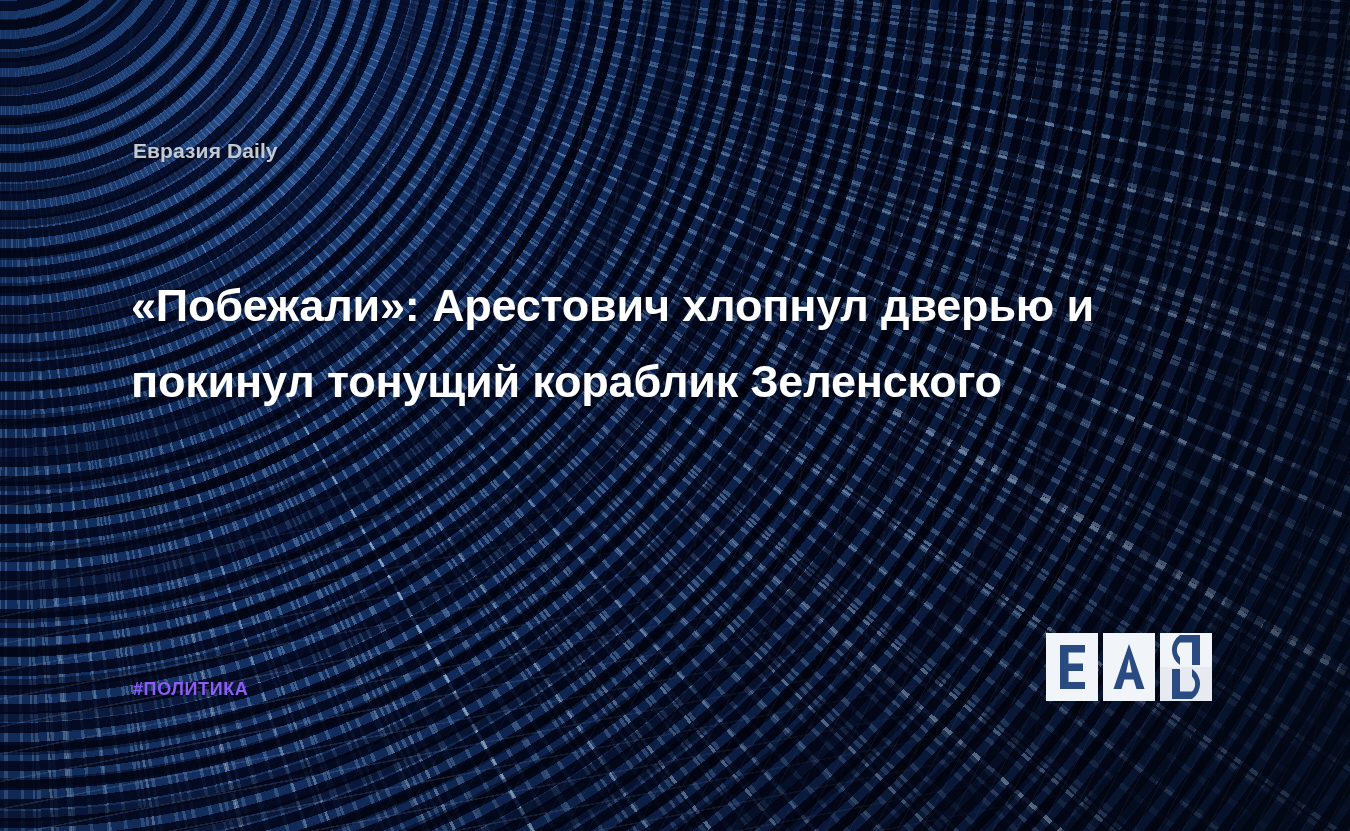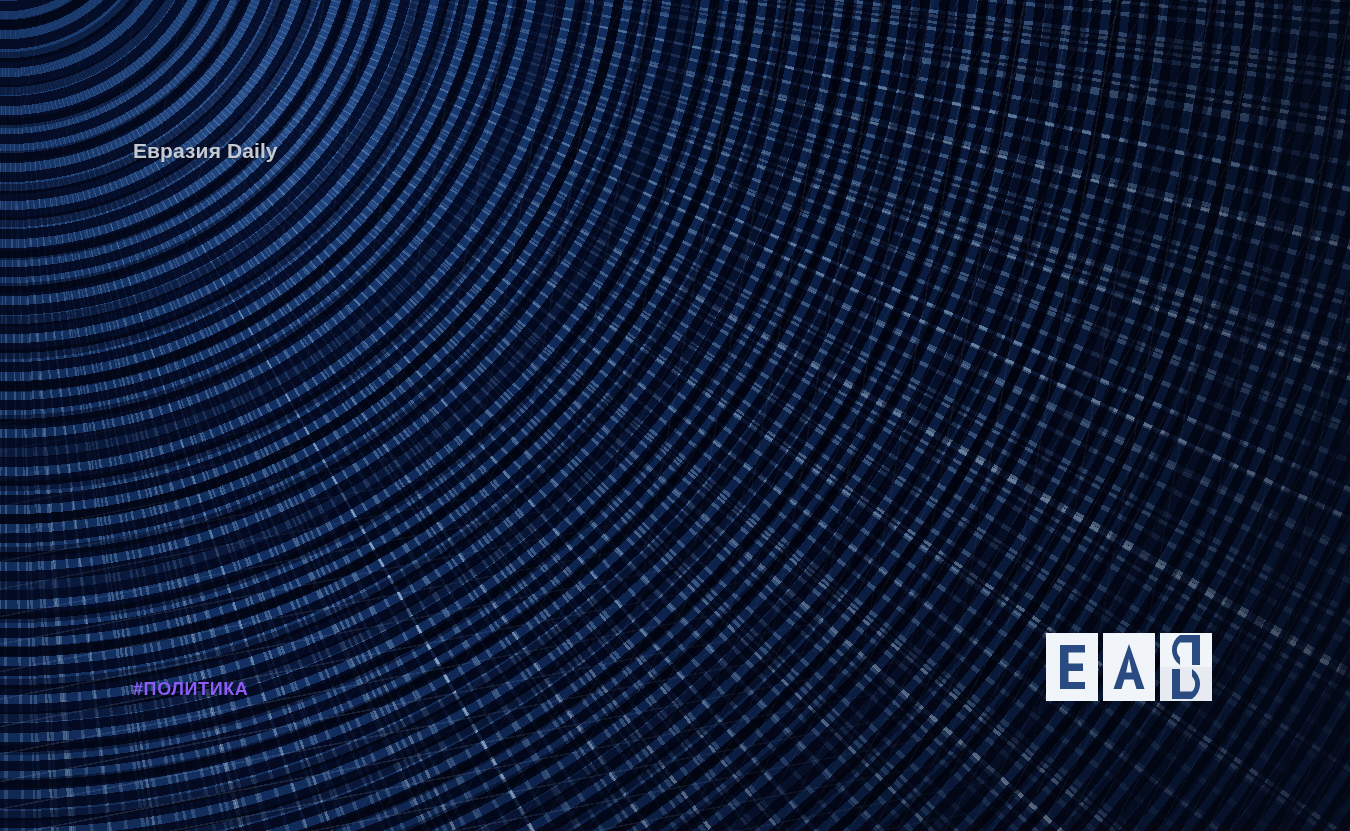--- a/index.html
+++ b/index.html
@@ -218,20 +218,21 @@
     <div class="diag"></div>
     <div class="diag2"></div>
     <div class="diag3"></div>
     <div class="vignette"></div>
   </div>
 
   <div class="content">
 
     <div class="brand">Евразия Daily</div>
 
+    <h1 class="headline">«Побежали»: Арестович хлопнул дверью и покинул тонущий кораблик Зеленского</h1>
 
     <div class="tag">#ПОЛИТИКА</div>
 
     <div class="logo">
 
       <div class="sq">
         <svg viewBox="0 0 52 68">
           <path d="M14 12 h25 v7.5 H22.5 v11 H37 v7.5 H22.5 v11 H39 V56 H14 Z" fill="#2a4a82"></path>
         </svg>
       </div>

